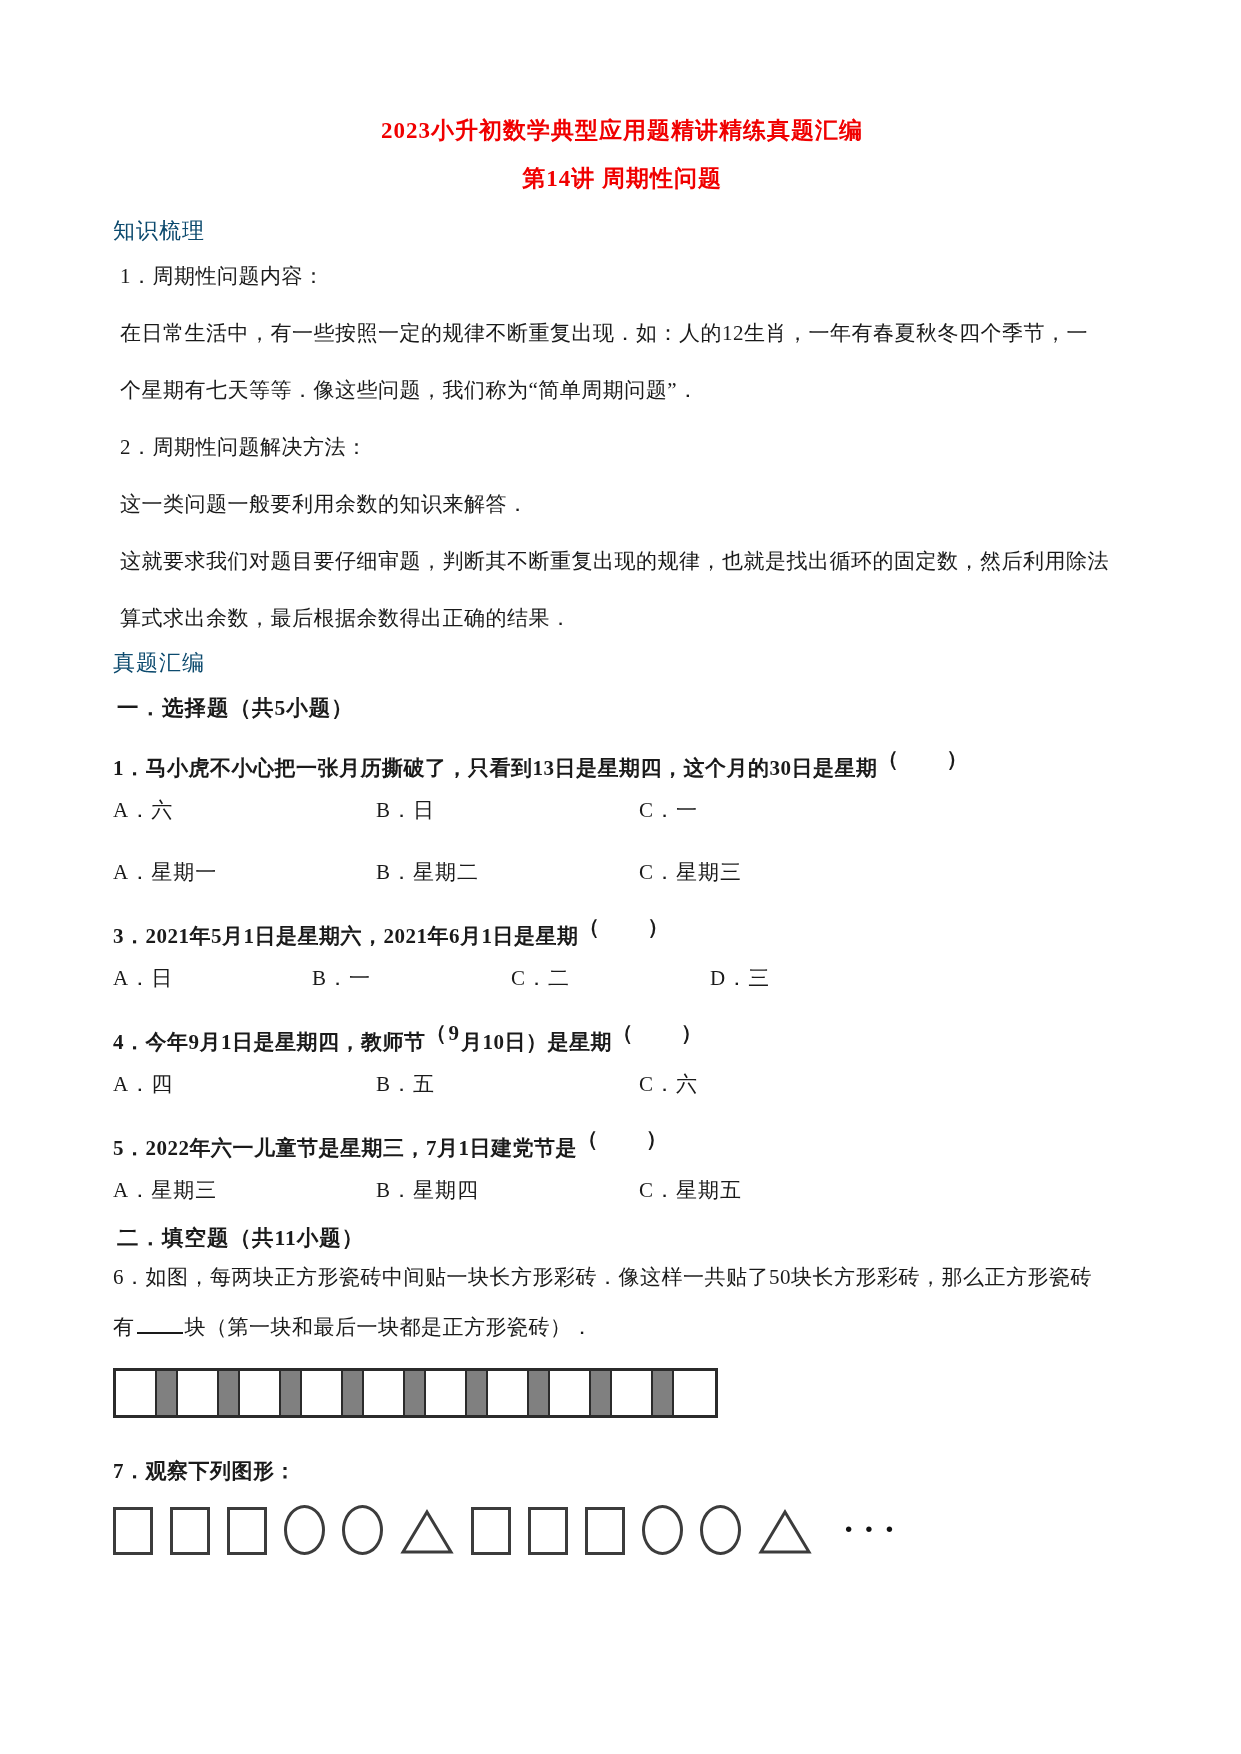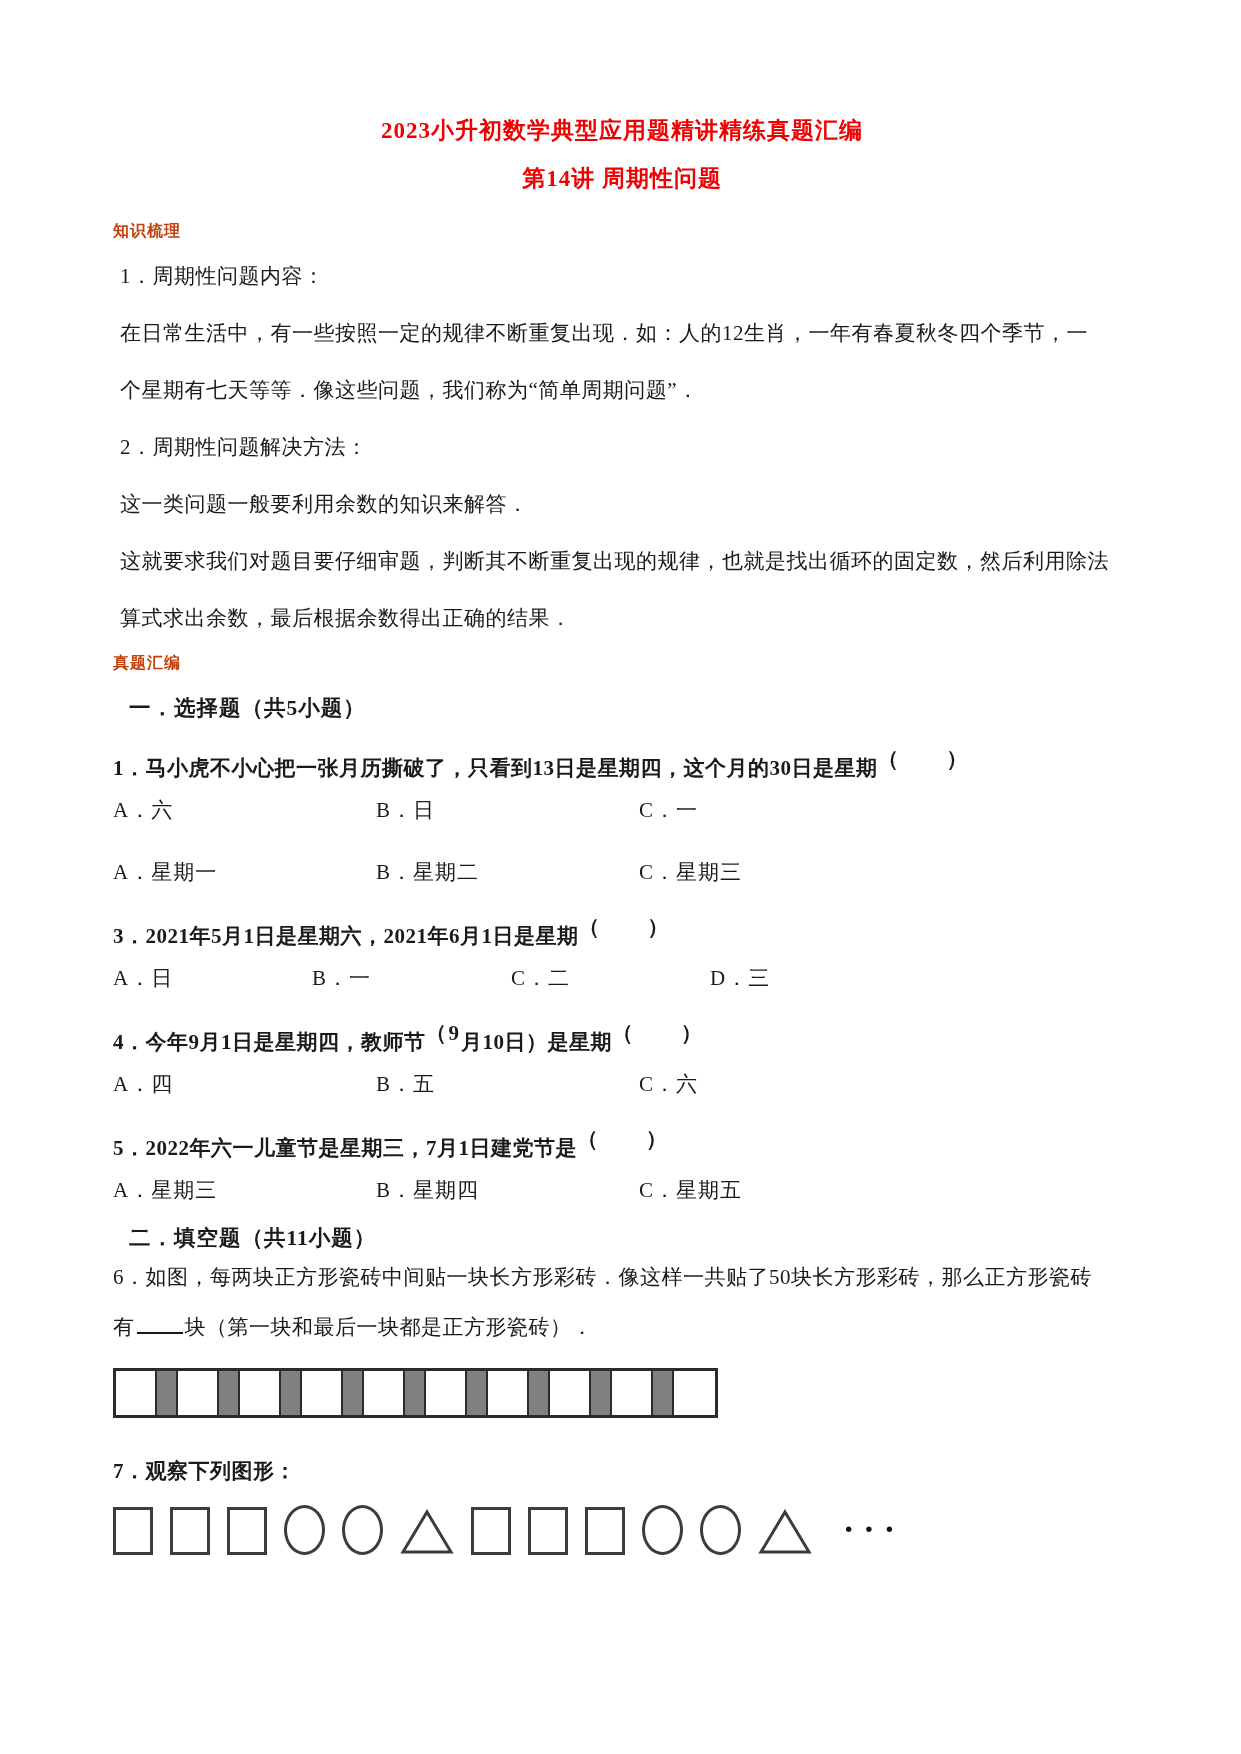--- a/index.html
+++ b/index.html
@@ -9,24 +9,24 @@
     background:#ffffff;
     box-sizing:border-box;
     padding:118px 110px 0 113px;
     font-family:"Liberation Serif","DejaVu Serif",serif;
     color:#1a1a1a;
     font-size:21px;
     overflow:hidden;
   }
   .doc-title { text-align:center; color:#f00000; font-weight:bold; font-size:23px; line-height:26px; margin:0; letter-spacing:1px; }
   .doc-subtitle { margin-top:22px; }
-  .blue-heading { color:#c2410c; font-weight:bold; font-size:16px; line-height:26px; margin:26px 0 0 0; letter-spacing:1px; }
+  .blue-heading { color:#0c4a6e; font-weight:normal; font-size:22px; line-height:26px; margin:26px 0 0 0; letter-spacing:1px; }
   .blue-heading.second { margin-top:6px; }
   .kline { margin:7px; line-height:50px; white-space:nowrap; letter-spacing:0.5px; }
-  .section-title { font-weight:bold; font-size:21.5px; line-height:28px; margin:18px 0 0 16px; letter-spacing:1px; }
+  .section-title { font-weight:bold; font-size:21.5px; line-height:28px; margin:18px 0 0 4px; letter-spacing:1px; }
   .section-title.fill { margin-top:16px; }
   .question { margin-top:26px; }
   .q-text { margin:0; line-height:40px; white-space:nowrap; letter-spacing:0.5px;font-weight:bold; }
   .sup-paren { display:inline-block; transform:translateY(-9px); letter-spacing:2px; }
   .opts { margin-top:4px; line-height:36px; white-space:nowrap; }
   .opt { display:inline-block; width:263px; letter-spacing:1px; }
   .opts-4 .opt { width:199px; }
   .opts .opt:last-child { width:auto; }
   .fill-line { margin:0; line-height:50px; white-space:nowrap; letter-spacing:0.5px; }
   .blank { display:inline-block; width:46px; height:20px; border-bottom:2px solid #1a1a1a; margin:0 2px; }

